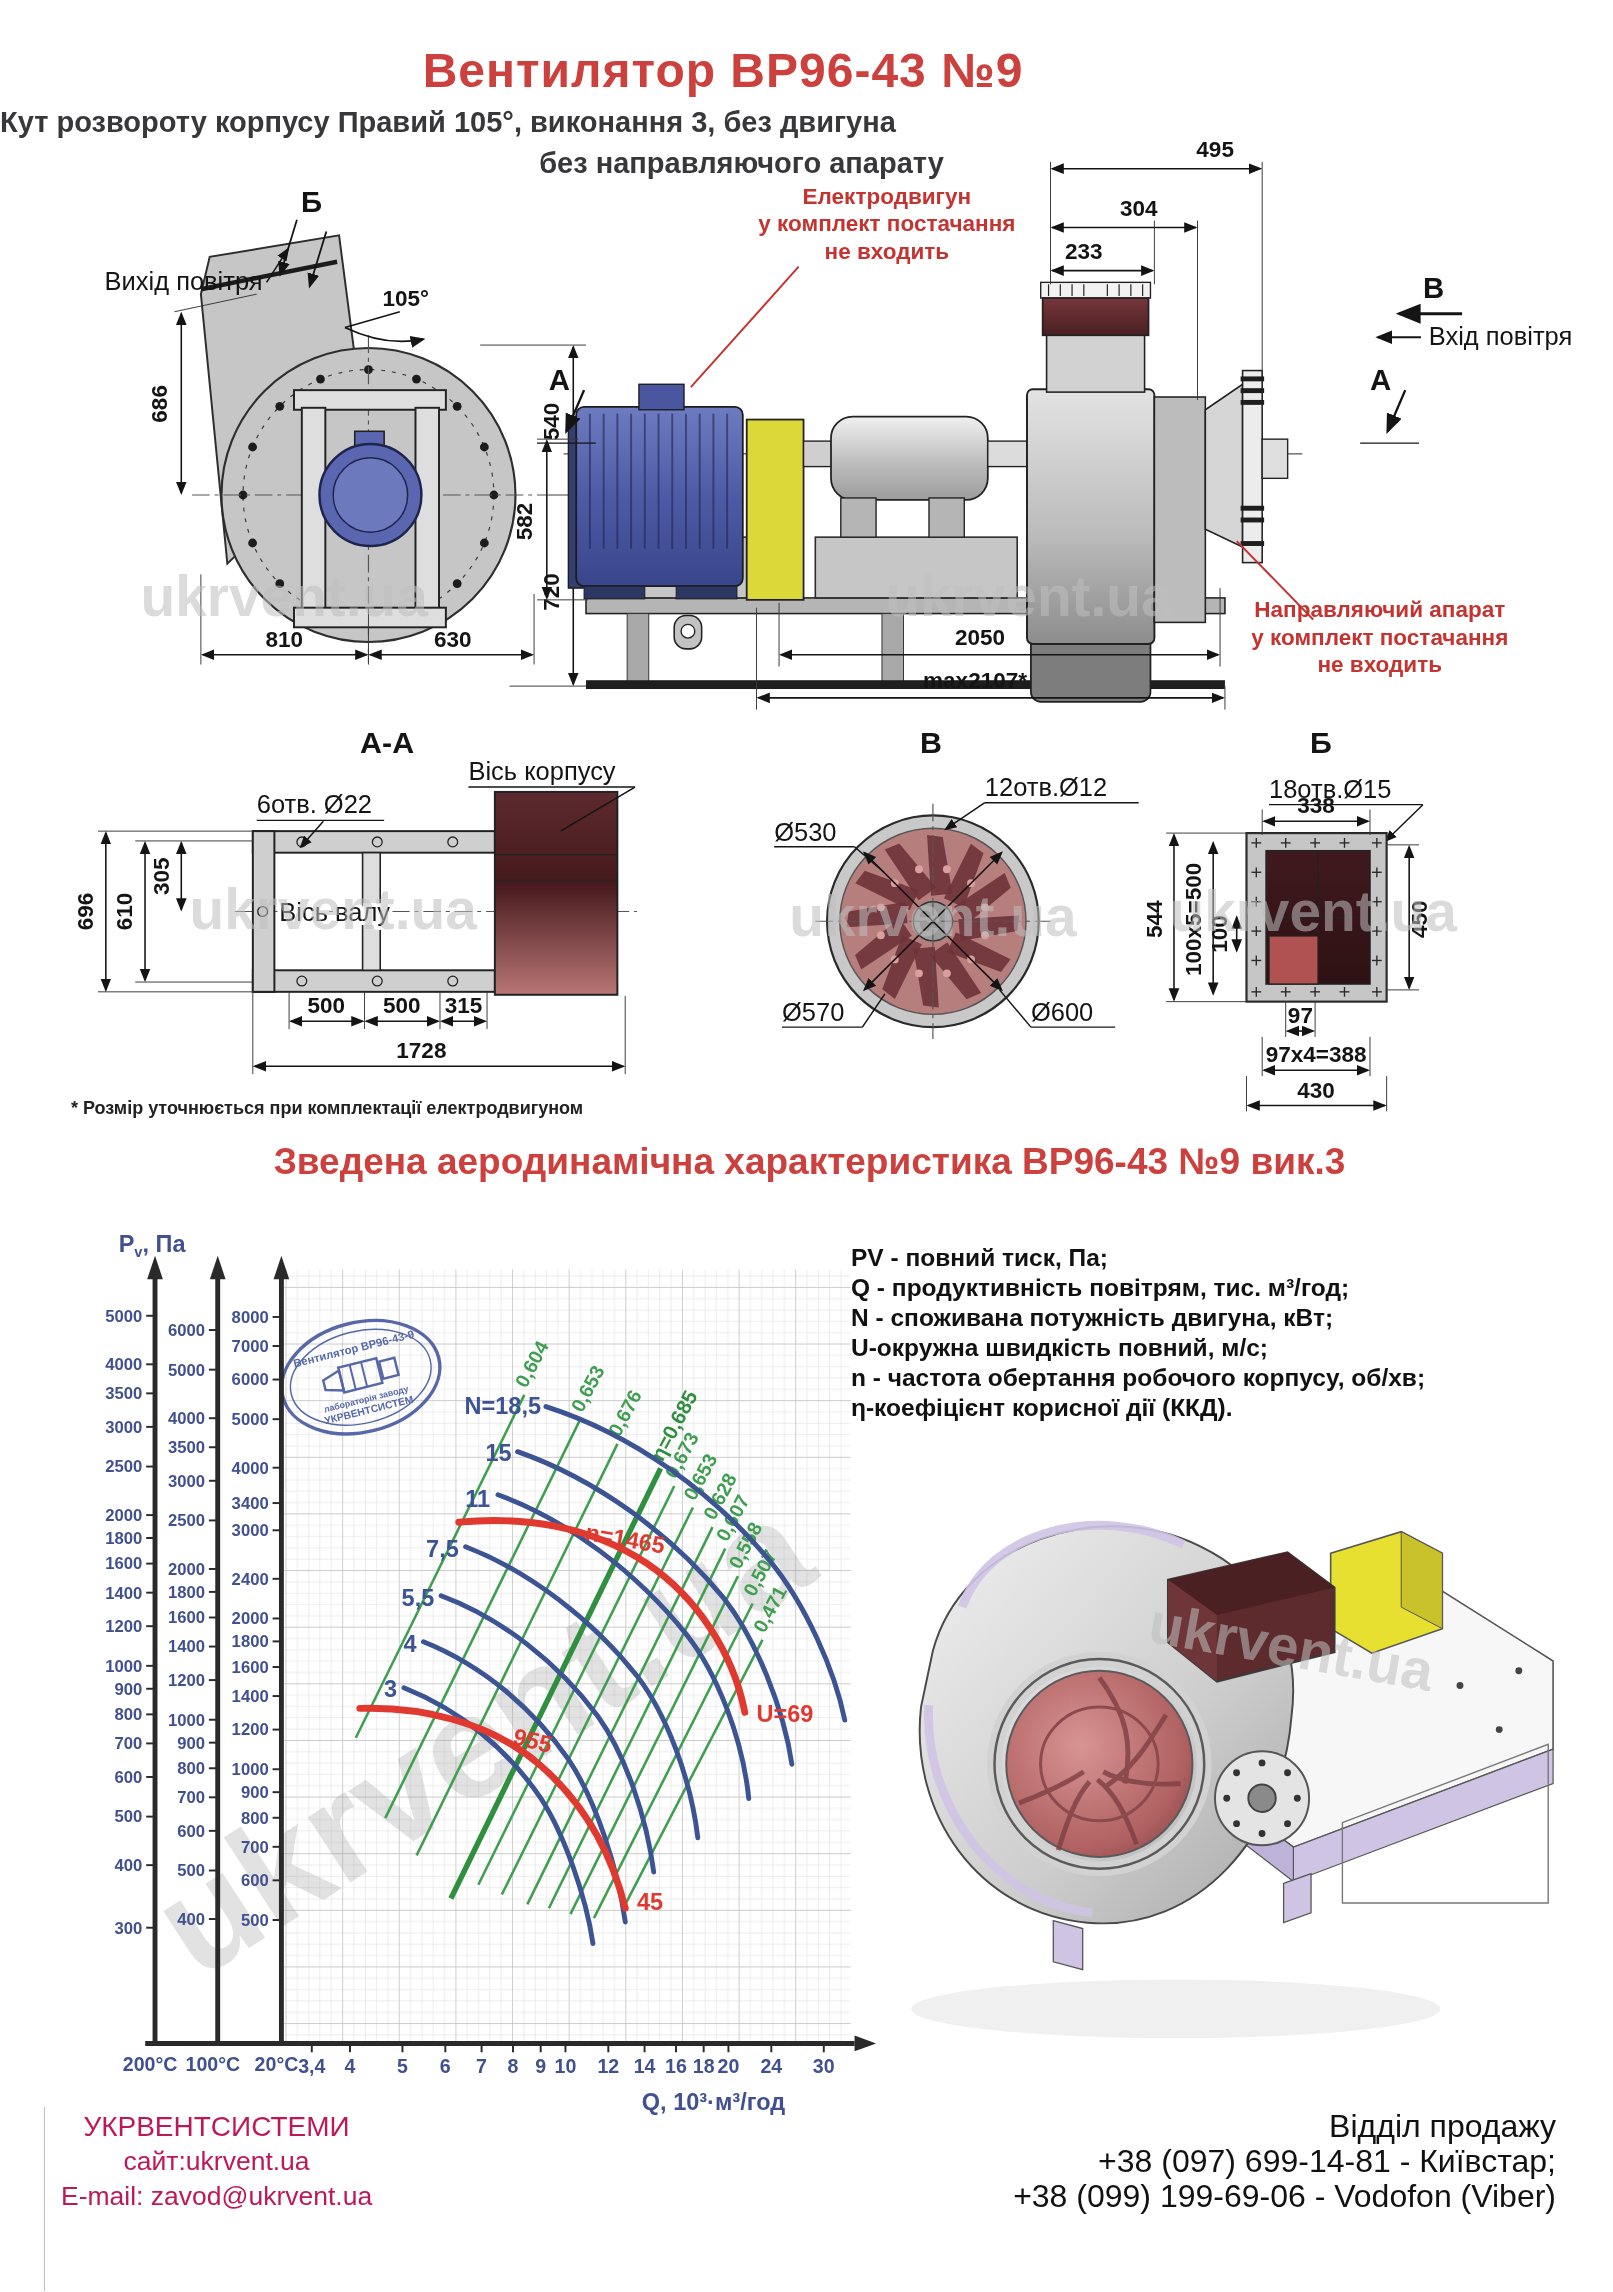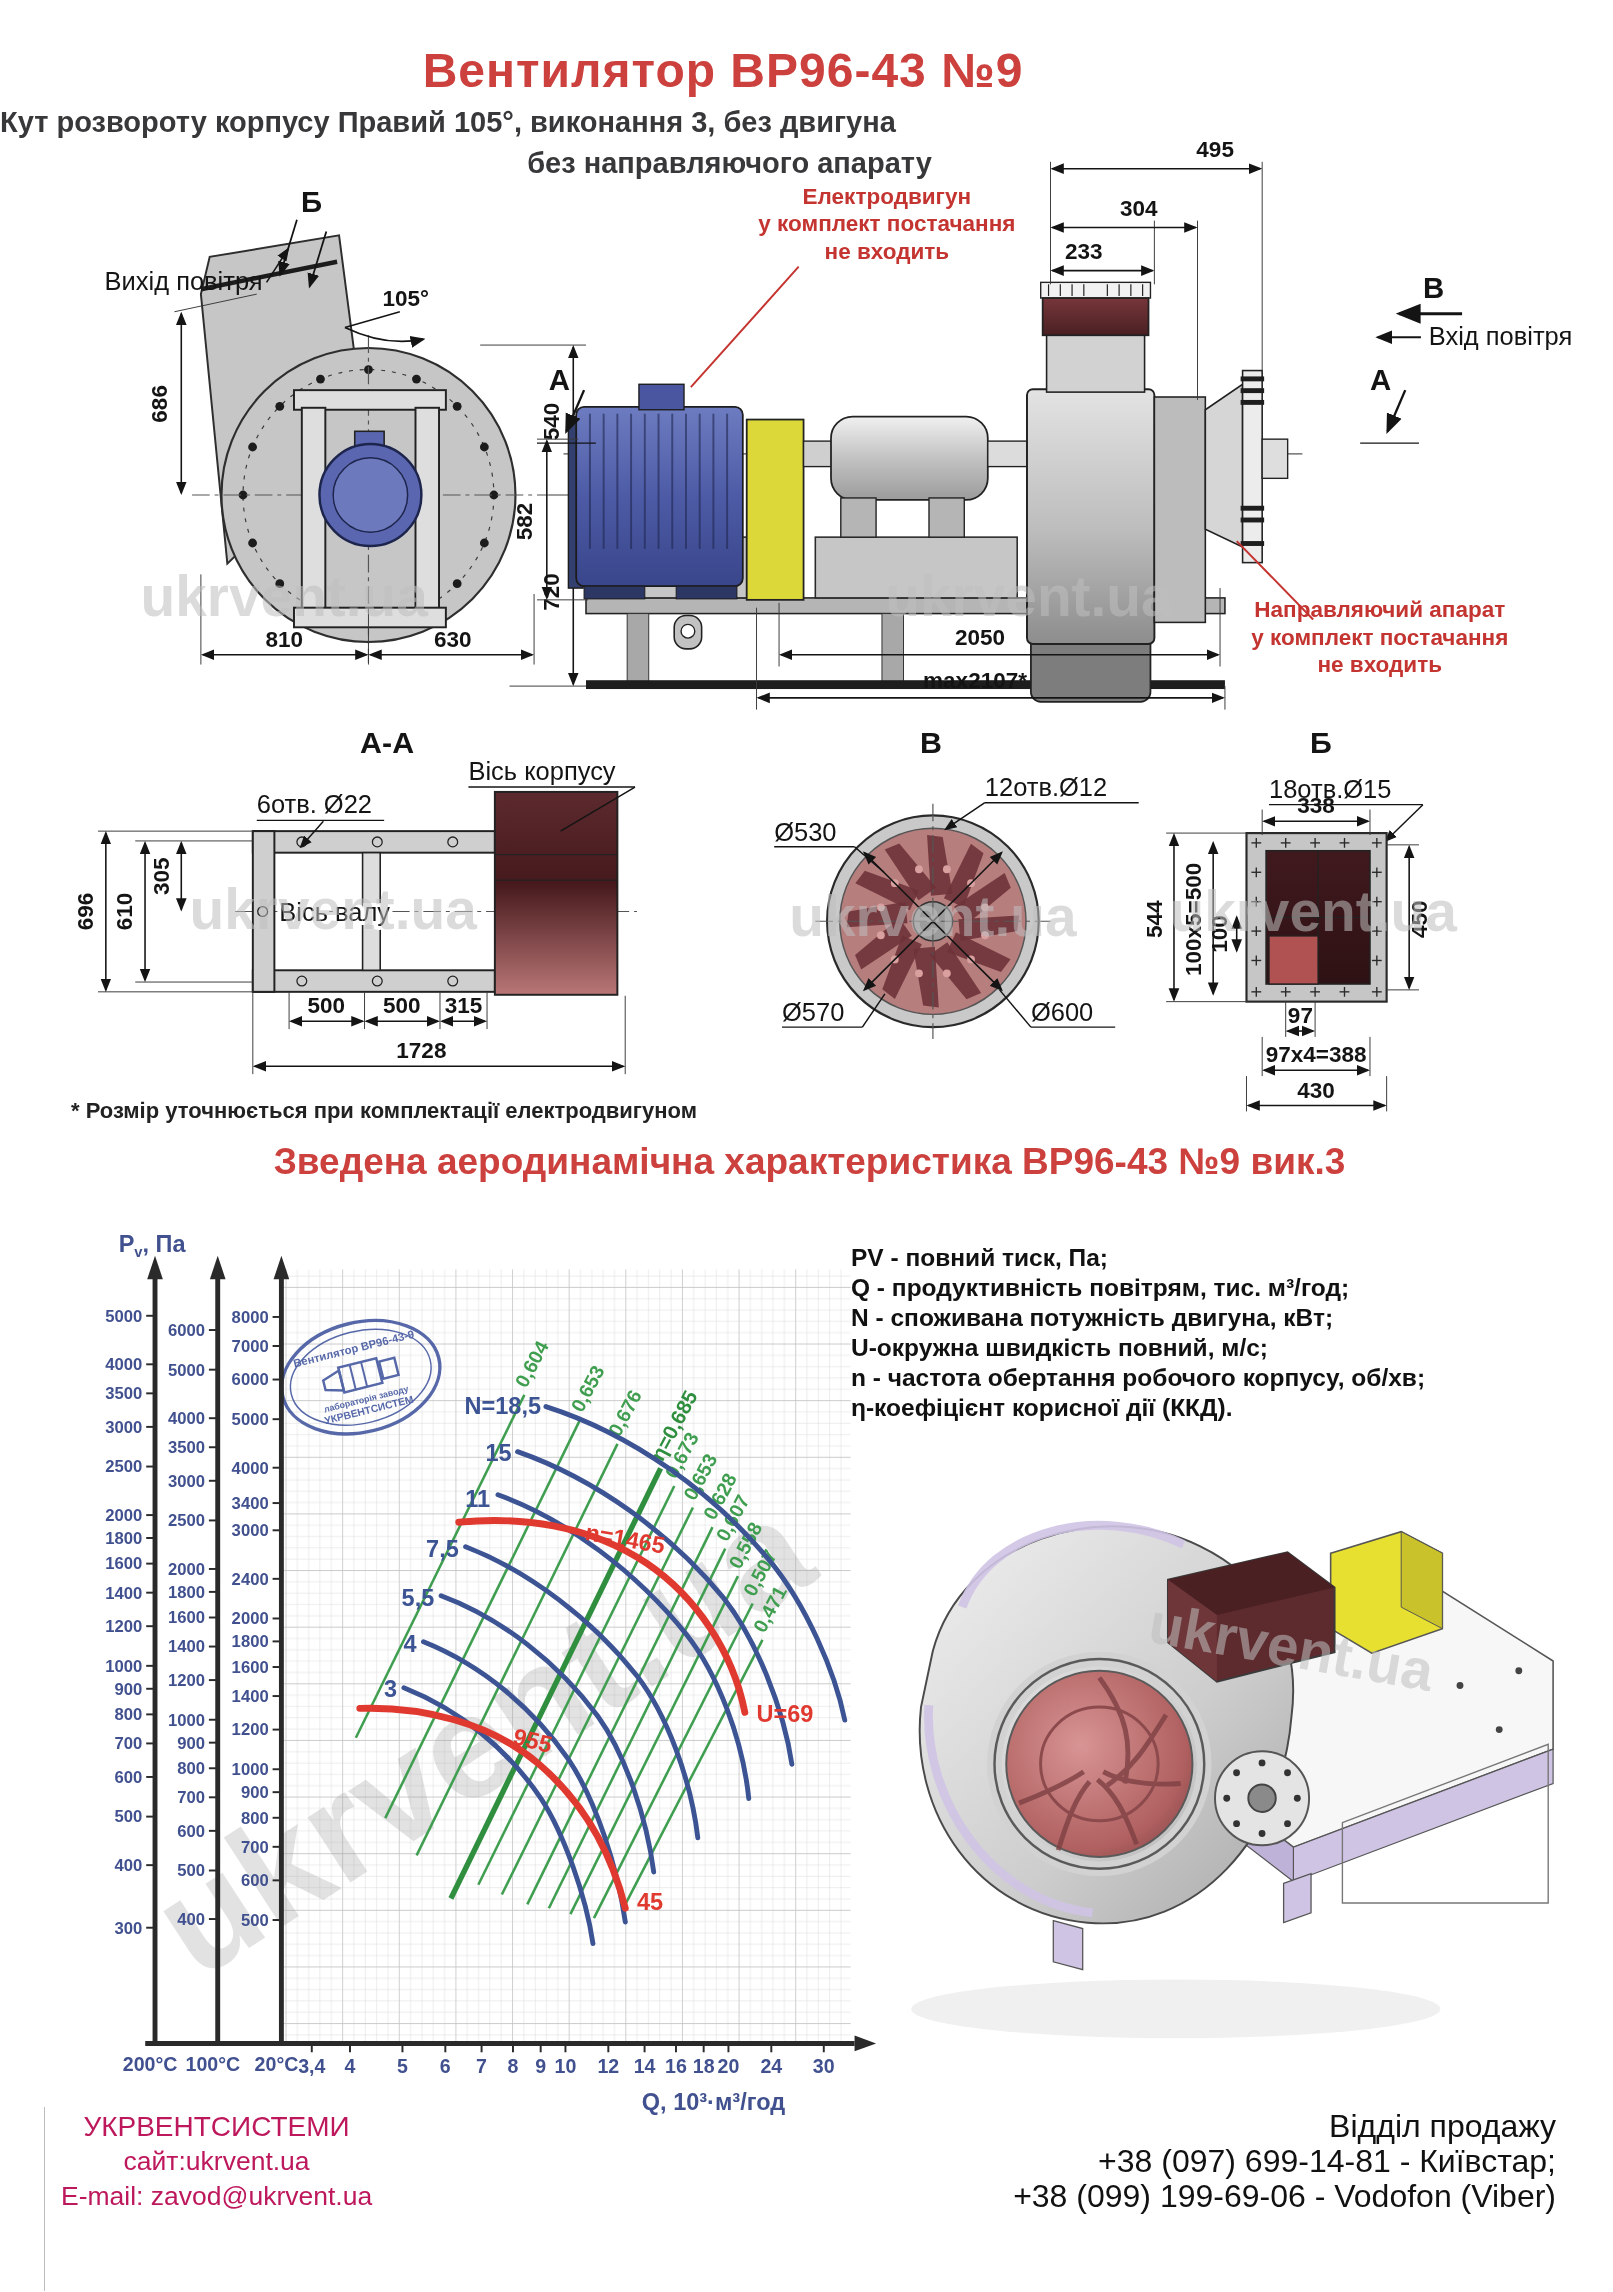--- a/index.html
+++ b/index.html
@@ -2,22 +2,22 @@
 <html><head>
 <meta charset="utf-8">
 <style>
   html,body{margin:0;padding:0;background:#ffffff;}
   .page{position:relative;width:1613px;height:2293px;background:#fff;overflow:hidden;
         font-family:"Liberation Sans",sans-serif;color:#141414;}
   .abs{position:absolute;}
   .doc-title{left:0;top:43px;width:1446px;text-align:center;
              font-size:48px;font-weight:700;color:#cc403d;letter-spacing:1px;}
   .doc-sub1{left:0;top:106px;width:1613px;text-align:left;font-size:29px;font-weight:700;color:#38383a;}
-  .doc-sub2{left:4px;top:147px;width:1451px;text-align:center;font-size:29px;font-weight:700;color:#38383a;}
-  .footnote{left:71px;top:1098px;font-size:22px;font-weight:600;color:#222;}
+  .doc-sub2{left:16px;top:147px;width:1451px;text-align:center;font-size:29px;font-weight:700;color:#38383a;}
+  .footnote{left:71px;top:1098px;font-size:18px;font-weight:600;color:#222;}
   .aero-h{left:0;top:1141px;width:1547px;text-align:center;font-size:37px;font-weight:700;color:#cc403d;margin-left:36px;}
   .aero-s{left:0;top:1190px;width:1558px;text-align:center;font-size:26.5px;font-weight:700;color:#333;}
   .legend{left:851px;top:1243px;font-size:24.5px;font-weight:600;color:#111;line-height:30px;white-space:pre;}
   .footer-left{left:61px;top:2109px;font-size:26.5px;color:#be185d;line-height:35px;text-align:center;}
   .footer-left .co{font-size:28px;}
   .footer-right{right:57px;top:2109px;font-size:32px;color:#111;line-height:35px;text-align:right;}
   .fborder{left:44px;top:2107px;width:1px;height:184px;background:#bdbdbd;}
   svg text{font-family:"Liberation Sans",sans-serif;}
   .dim{stroke:#141414;stroke-width:1.6;fill:none;}
   .ext{stroke:#3a3a3a;stroke-width:1;fill:none;}

